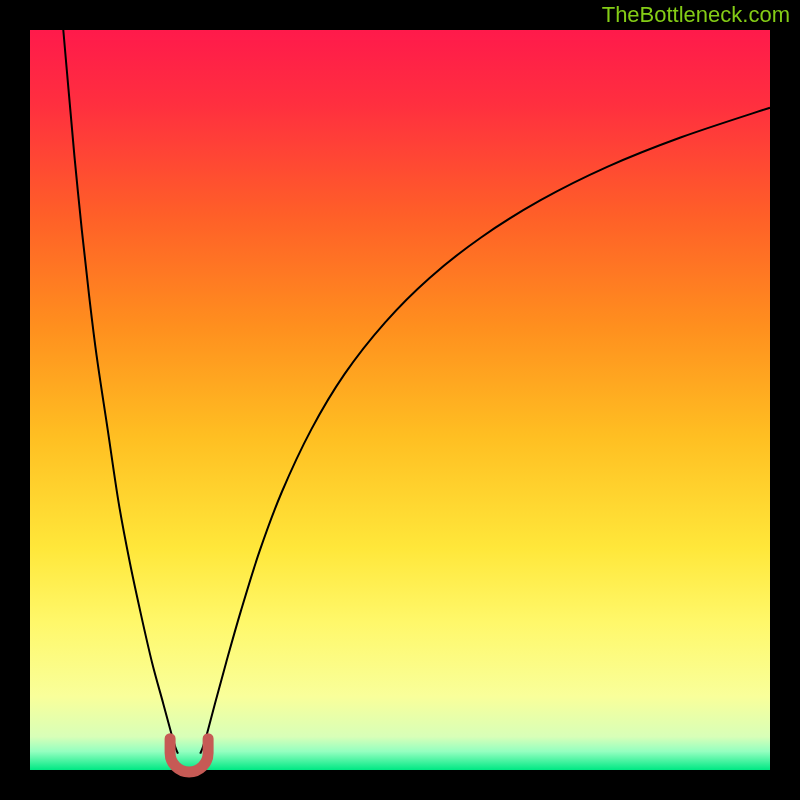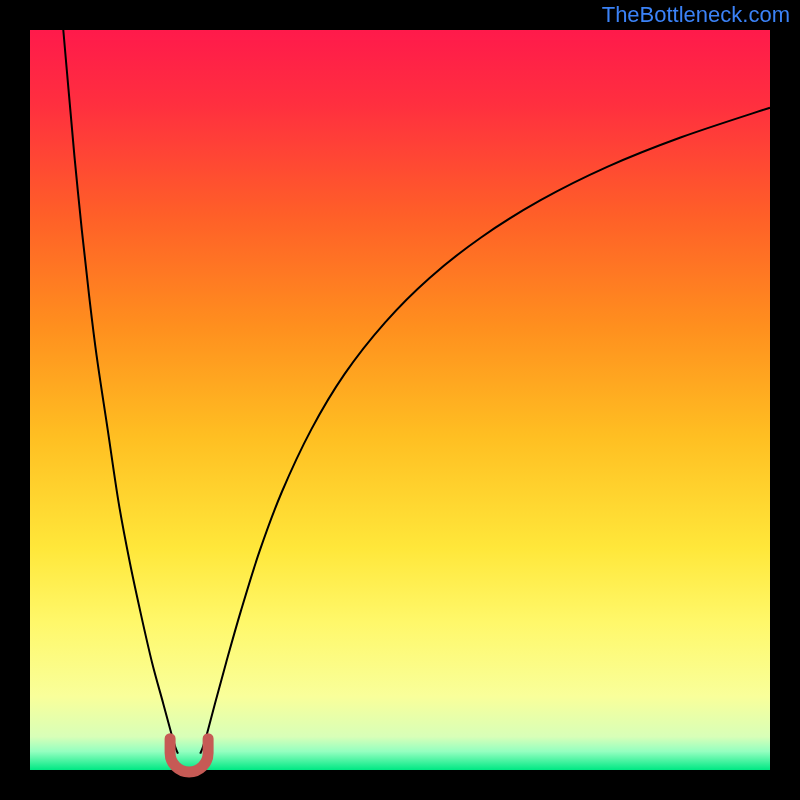--- a/index.html
+++ b/index.html
@@ -17,21 +17,21 @@
     height: 800px;
     background: #000;
   }
   .watermark {
     position: absolute;
     top: 2px;
     right: 10px;
     font-family: Arial, Helvetica, sans-serif;
     font-size: 22px;
     font-weight: 500;
-    color: #3b82f6;
+    color: #84cc16;
     letter-spacing: 0px;
   }
   svg {
     position: absolute;
     top: 0; left: 0;
   }
 </style>
 </head>
 <body>
 

